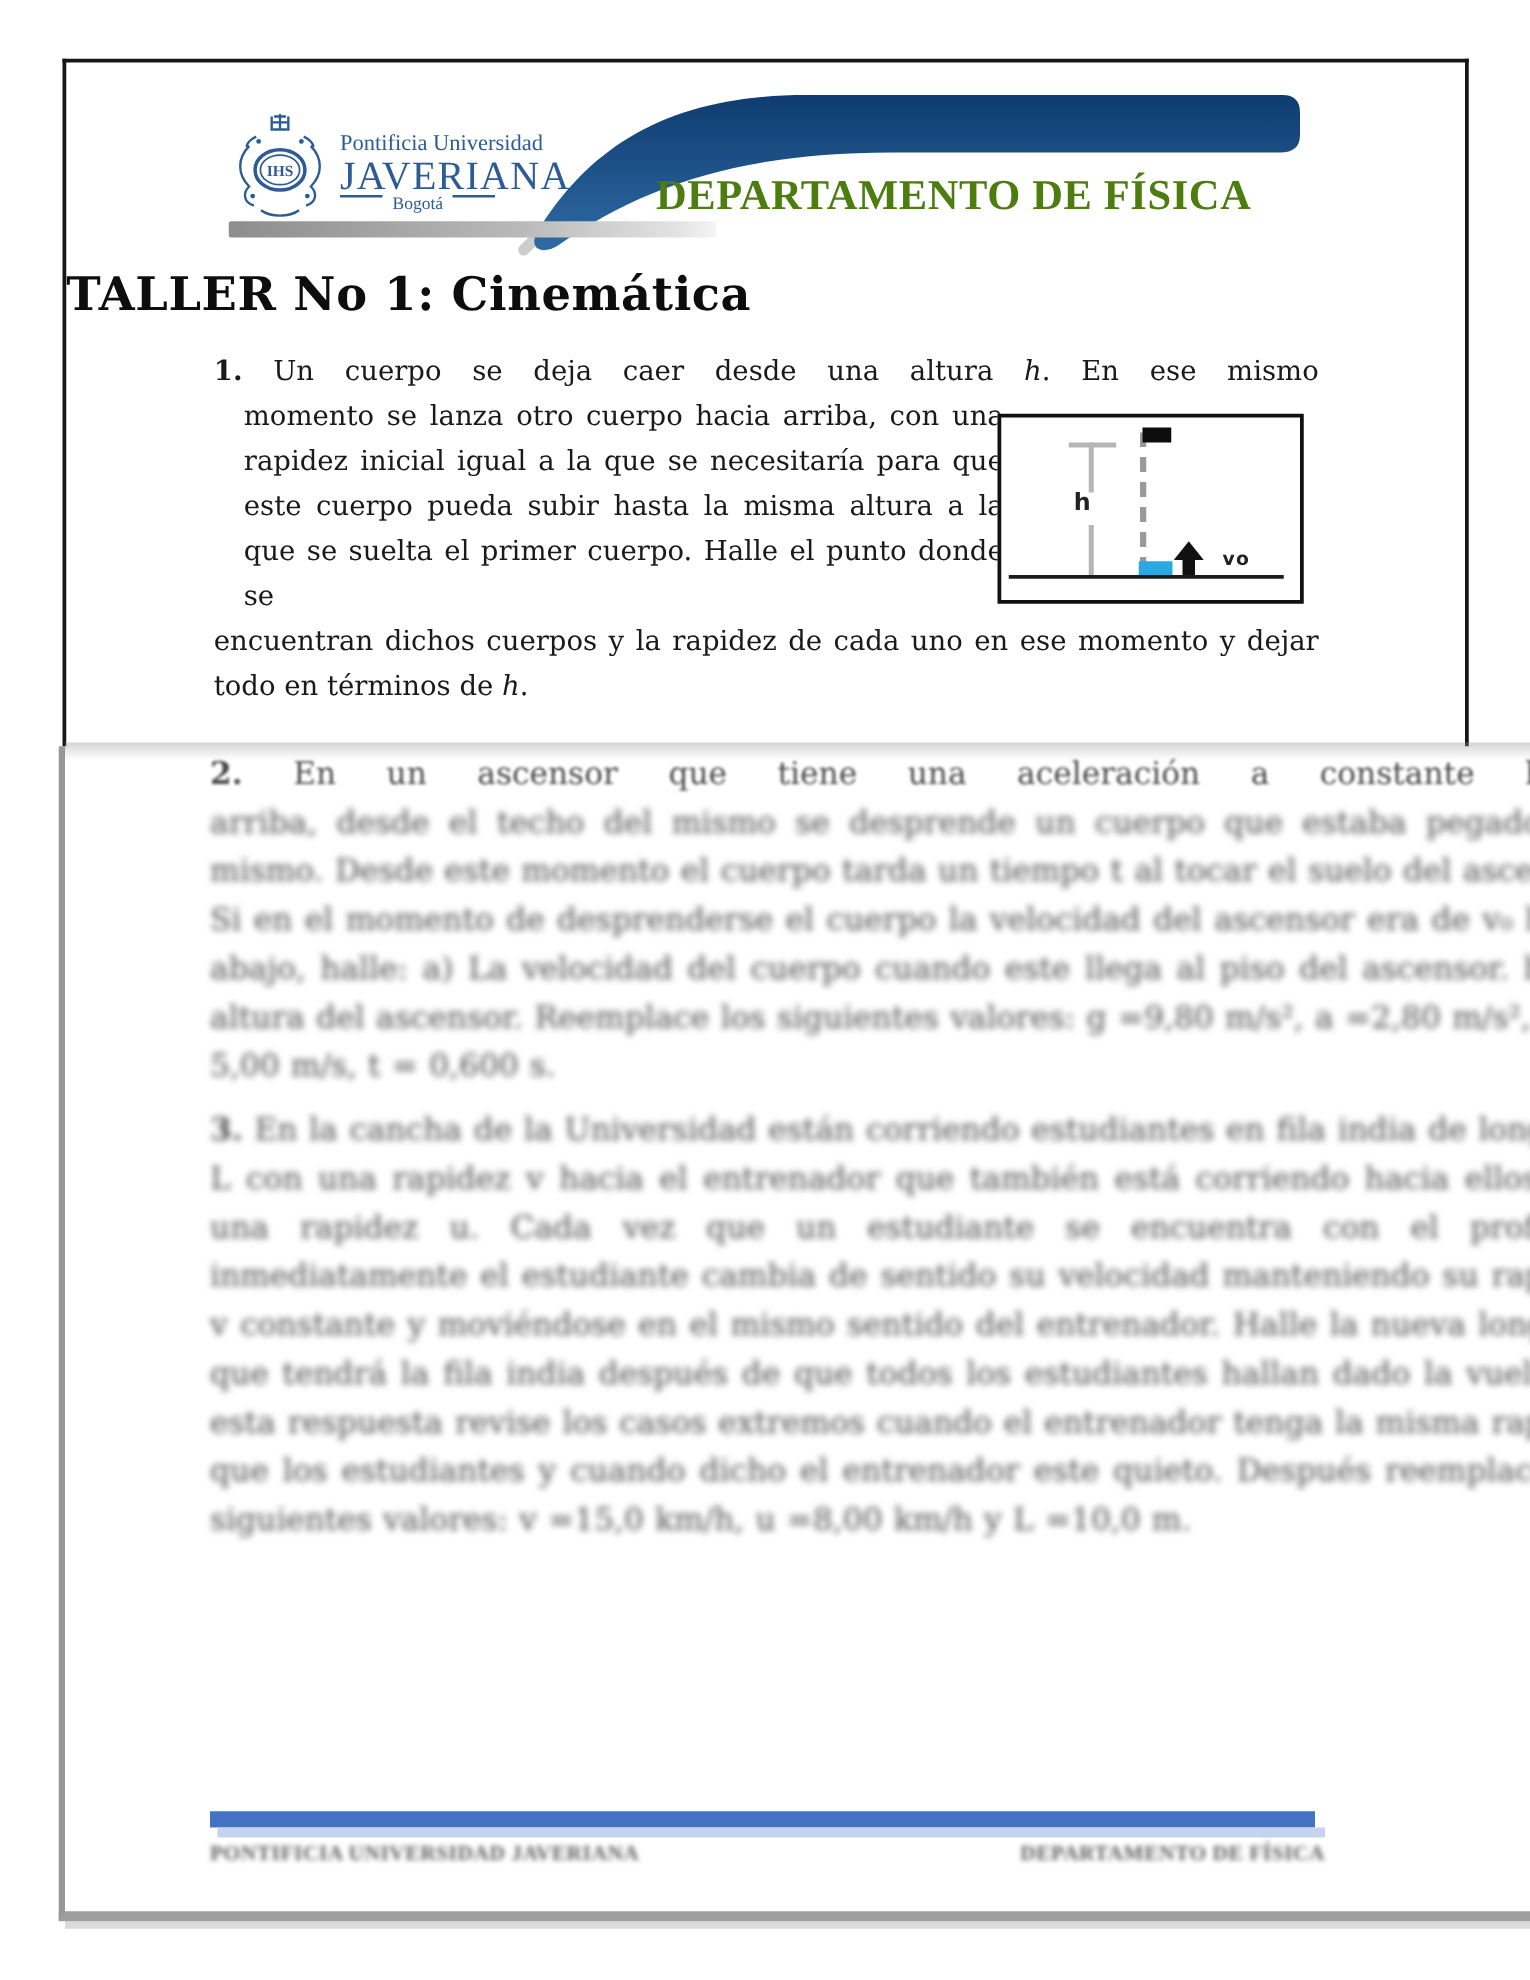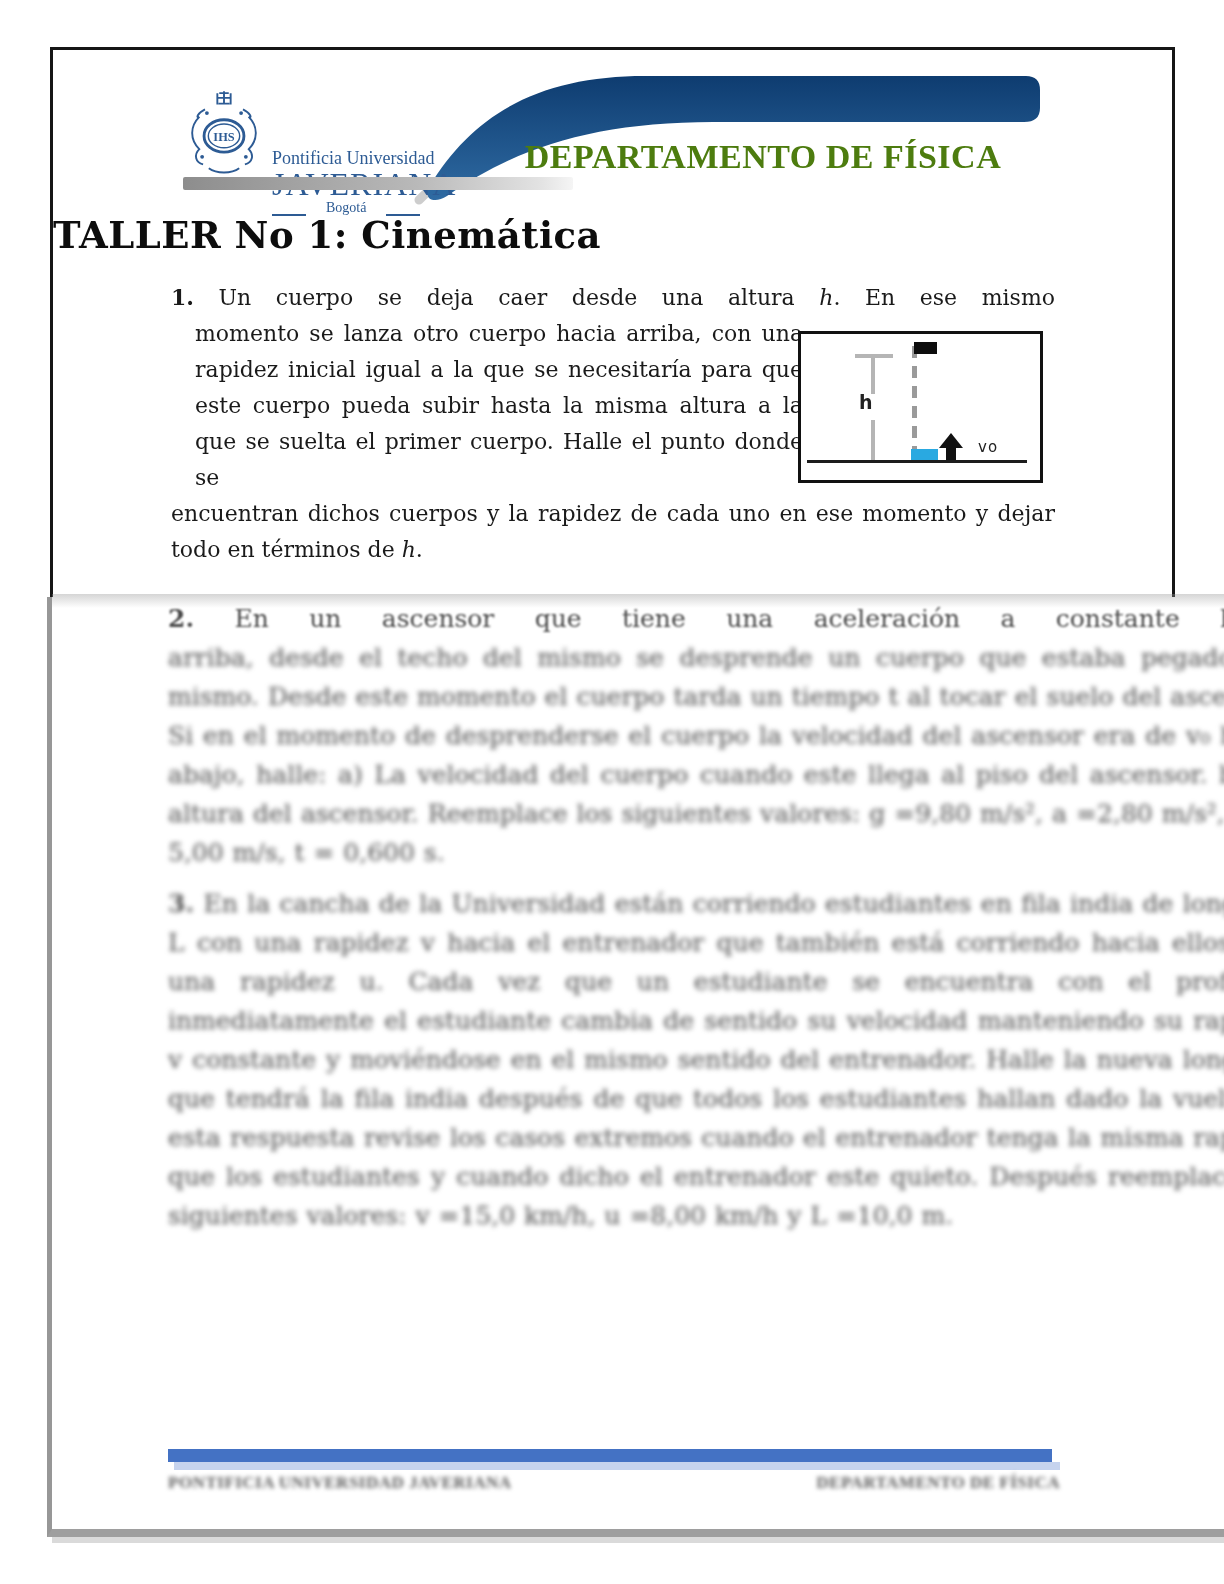--- a/index.html
+++ b/index.html
@@ -10,23 +10,23 @@
   }
   
   .page-top{
     position:absolute;left:50px;top:47px;width:1119px;height:556px;
     background:#fff;border:3px solid #161616;border-bottom:none;z-index:1;
   }
   .swoosh{position:absolute;left:330px;top:24px;width:660px;height:132px;}
   .logo{position:absolute;left:133px;top:40px;width:330px;height:95px;display:flex;gap:10px;}
   .crest{flex:0 0 auto;}
   .logo-text{padding-top:14px;color:#2d5b94;}
-  .logo-line1{font-size:18px;line-height:20px;font-family:"Liberation Serif",serif;margin-top:44px;}
+  .logo-line1{font-size:18px;line-height:20px;font-family:"Liberation Serif",serif;}
   .logo-line2{font-size:32px;line-height:32px;letter-spacing:1px;font-family:Liberation Serif, serif;text-align:right;}
-  .logo-line3{display:flex;align-items:flex-end;gap:20px;font-size:14px;line-height:16px;font-family:"Liberation Serif",serif;}
+  .logo-line3{display:flex;align-items:flex-start;gap:8px;font-size:14px;line-height:16px;font-family:"Liberation Serif",serif;}
   .logo-line3 .rule{display:inline-block;width:34px;height:2px;background:#2d5b94;}
   .logo-bar{
     position:absolute;left:130px;top:127px;width:390px;height:13px;border-radius:2px;
     background:linear-gradient(to right,#8d8d8d,#b9b9b9 60%,#e3e3e3 92%,#f5f5f5);
   }
   .dept-title{
     position:absolute;left:420px;top:88px;width:580px;text-align:center;
     font-family:"Liberation Serif",serif;font-weight:bold;font-size:34px;color:#4d7c0f;
     letter-spacing:.5px;
   }
@@ -48,21 +48,21 @@
   .fig-hline2{position:absolute;left:70px;top:86px;width:4px;height:42px;background:#b5b5b5;}
   .fig-hlabel{position:absolute;left:58px;top:57px;font-family:"DejaVu Sans","Liberation Sans",sans-serif;font-weight:bold;font-size:19px;color:#222;}
   .fig-dash{
     position:absolute;left:111px;top:12px;width:5px;height:116px;
     background:repeating-linear-gradient(180deg,#9a9a9a 0 12px,transparent 12px 20px);
   }
   .fig-topmark{position:absolute;left:113px;top:8px;width:23px;height:12px;background:#0d0d0d;}
   .fig-landing{position:absolute;left:110px;top:115px;width:27px;height:11px;}
   .fig-arrow-head{position:absolute;left:138px;top:99px;width:0;height:0;border-left:12px solid transparent;border-right:12px solid transparent;border-bottom:15px solid #111;}
   .fig-arrow-shaft{position:absolute;left:145px;top:112px;width:10px;height:16px;background:#111;}
-  .fig-vlabel{position:absolute;left:177px;top:104px;font-family:"DejaVu Sans","Liberation Sans",sans-serif;font-weight:normal;font-size:15px;color:#222;letter-spacing:1px;}
+  .fig-vlabel{position:absolute;left:177px;top:104px;font-family:"DejaVu Sans","Liberation Sans",sans-serif;font-weight:bold;font-size:15px;color:#222;letter-spacing:1px;}
   
   .page-blur{
     position:absolute;left:47px;top:597px;width:1120px;height:930px;background:#fff;z-index:2;
     border-left:5px solid #979797;border-right:5px solid #979797;border-bottom:8px solid #9e9e9e;
     box-shadow:5px 6px 0 0 #dadada;
     padding:2px 120px 0 116px;box-sizing:content-box;
   }
   .page-blur::before{
     content:'';position:absolute;left:0;top:-3px;right:0;height:14px;z-index:6;pointer-events:none;
     background:linear-gradient(180deg,rgba(150,150,150,.40),rgba(255,255,255,0));

